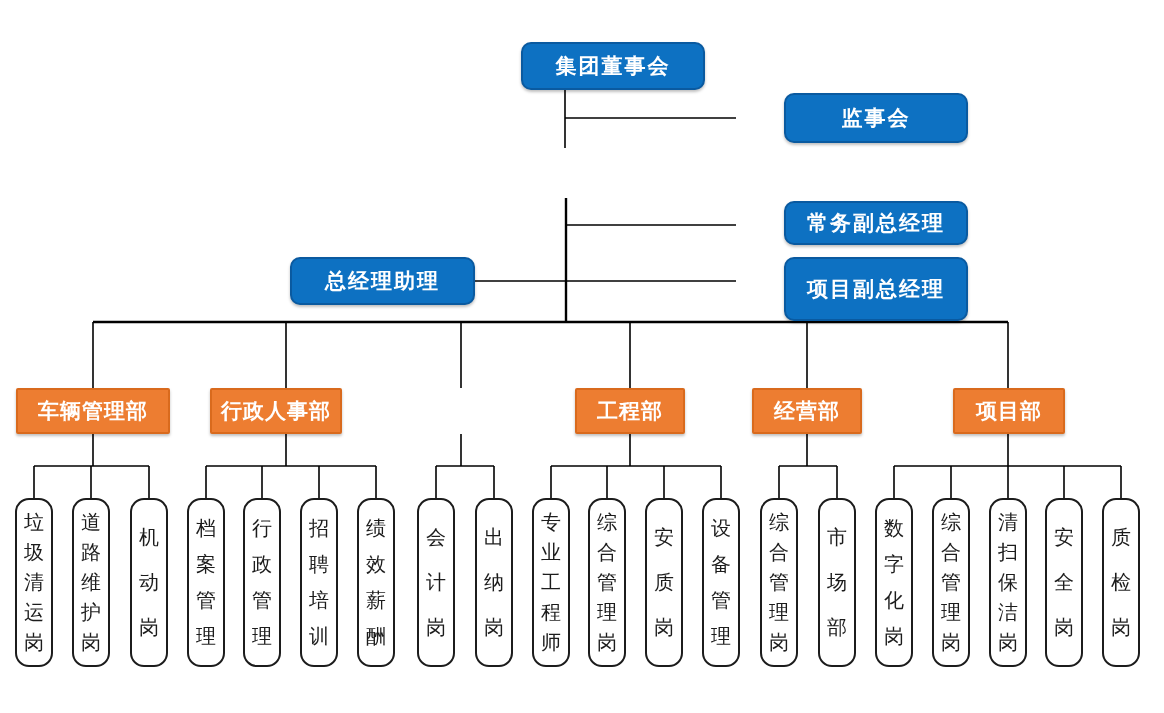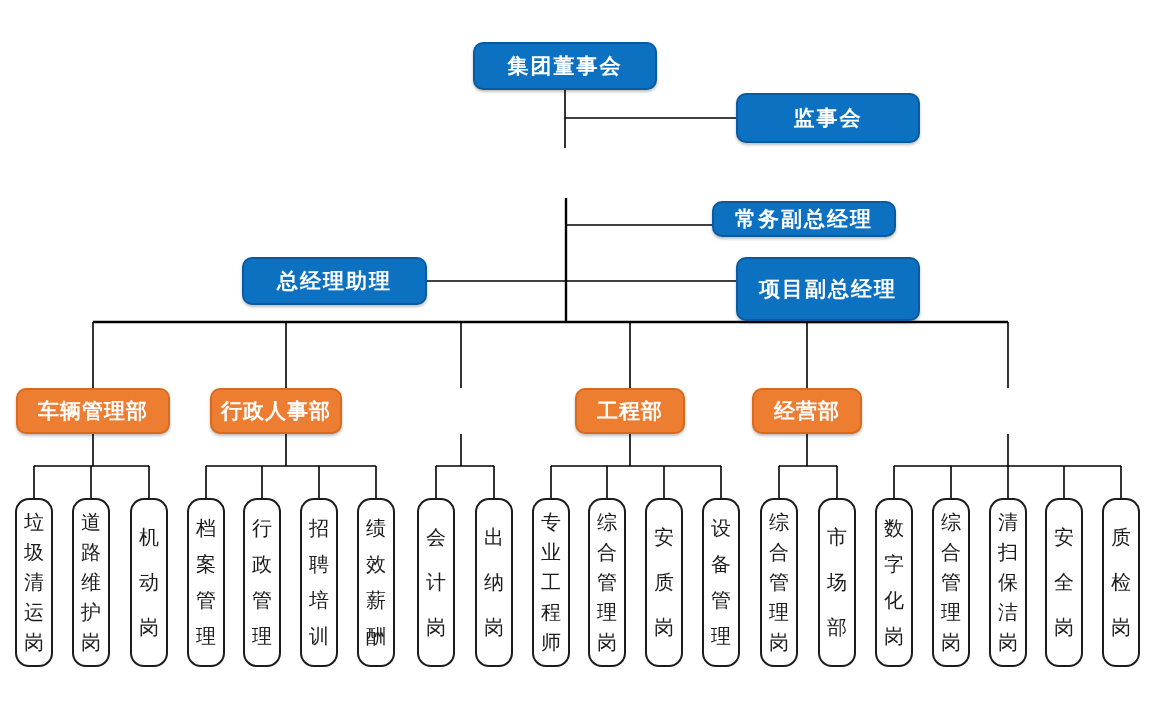--- a/index.html
+++ b/index.html
@@ -32,25 +32,26 @@
     text-align:center;
   }
   .exec{
     background:var(--executive-fill);
     border:2px solid var(--executive-border);
     border-radius:10px;
     color:var(--text-on-fill);
     font-size:21px;font-weight:bold;
     letter-spacing:2px;
     box-shadow:0 2px 3px rgba(0,0,0,0.25);
+    margin-left:48px;
   }
   .dept{
     background:var(--department-fill);
     border:2px solid var(--department-border);
-    border-radius:10px;
+    border-radius:2px;
     color:var(--text-on-fill);
     font-size:21px;font-weight:bold;
     letter-spacing:1px;
     top:388px;height:46px;
     box-shadow:0 2px 3px rgba(0,0,0,0.25);
   }
   .leaf{
     background:var(--position-fill);
     border:2px solid var(--position-border);
     border-radius:14px;
@@ -124,30 +125,31 @@
       <path class="thin" d="M1008 466 V498"></path>
       <path class="thin" d="M1064 466 V498"></path>
       <path class="thin" d="M1121 466 V498"></path>
   </svg>
 
   <div class="node exec" style="left:473px;top:42px;width:184px;height:48px">集团董事会</div>
 
   <div class="node exec" style="left:736px;top:93px;width:184px;height:50px">监事会</div>
 
 
-  <div class="node exec" style="left:712px;top:201px;width:184px;height:36px">常务副总经理</div>
+  <div class="node exec" style="left:736px;top:201px;width:184px;height:44px">常务副总经理</div>
 
   <div class="node exec" style="left:242px;top:257px;width:185px;height:48px">总经理助理</div>
 
   <div class="node exec" style="left:736px;top:257px;width:184px;height:64px">项目副总经理</div>
 
   <div class="node dept" style="left:16px;width:154px">车辆管理部</div>
   <div class="node dept" style="left:210px;width:132px">行政人事部</div>
   <div class="node dept" style="left:575px;width:110px">工程部</div>
   <div class="node dept" style="left:752px;width:110px">经营部</div>
+  <div class="node dept" style="left:953px;width:112px">项目部</div>
 
   <div class="node leaf" style="left:15px">
       <span class="v-label">
         <span>垃</span>
         <span>圾</span>
         <span>清</span>
         <span>运</span>
         <span>岗</span>
       </span>
     </div>

